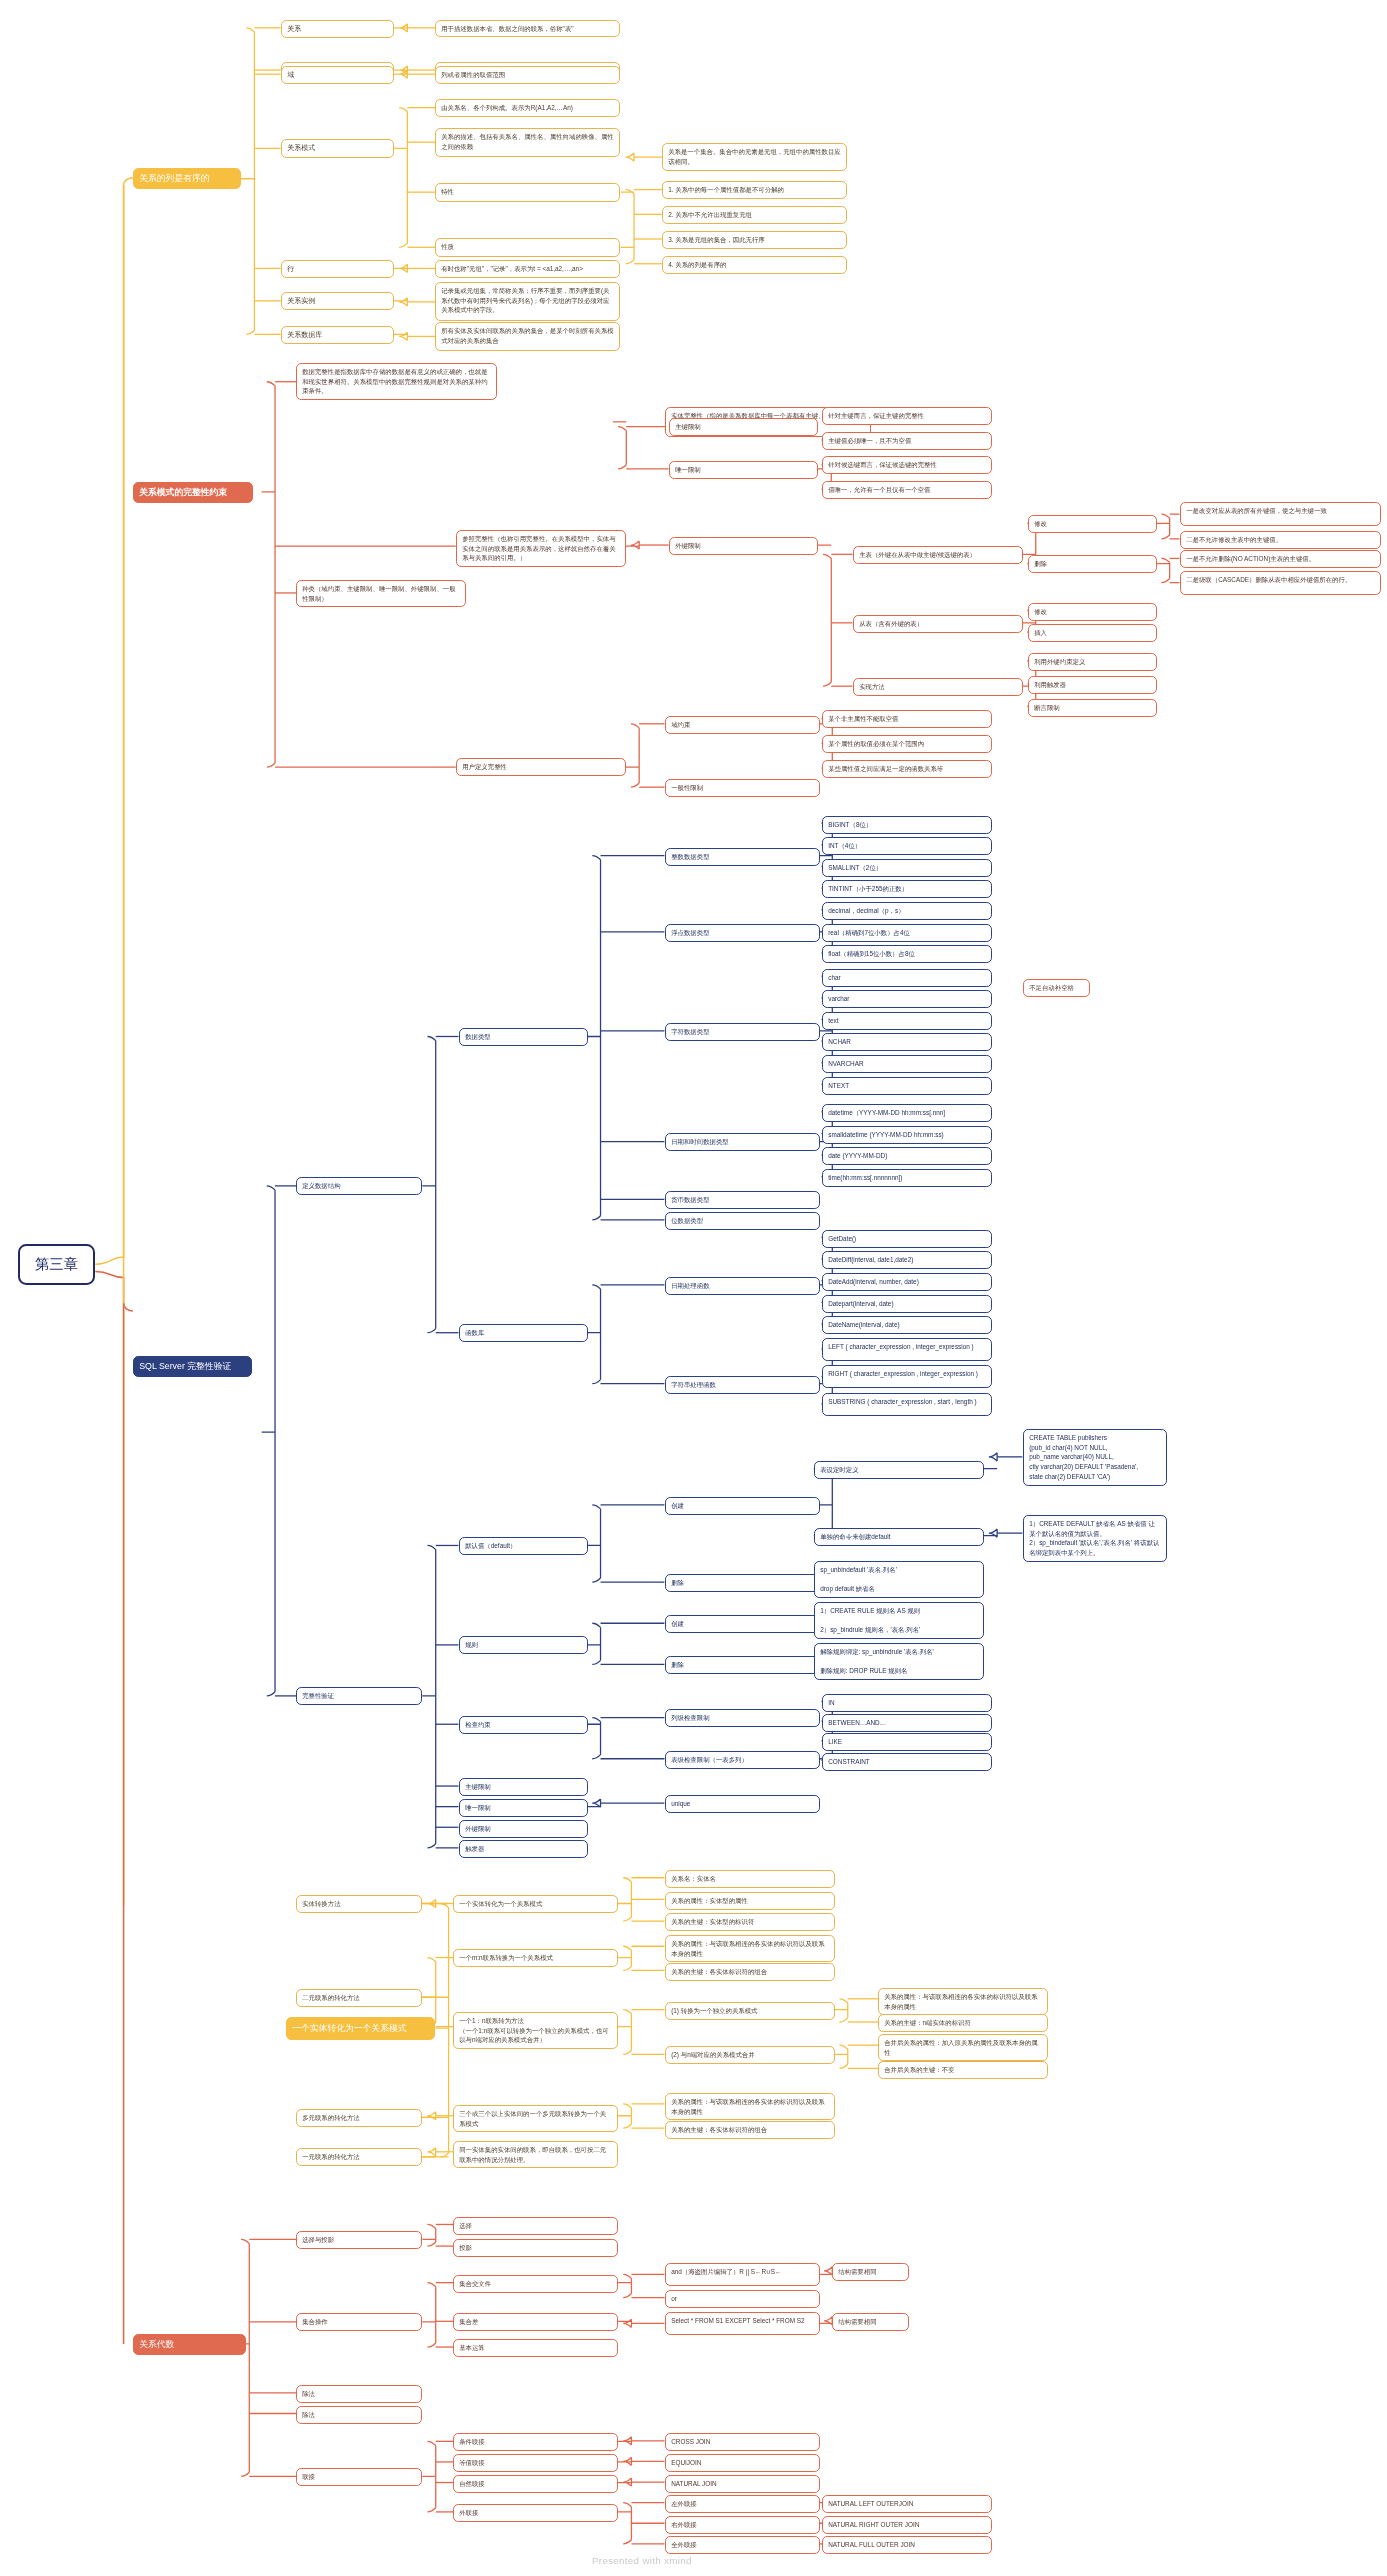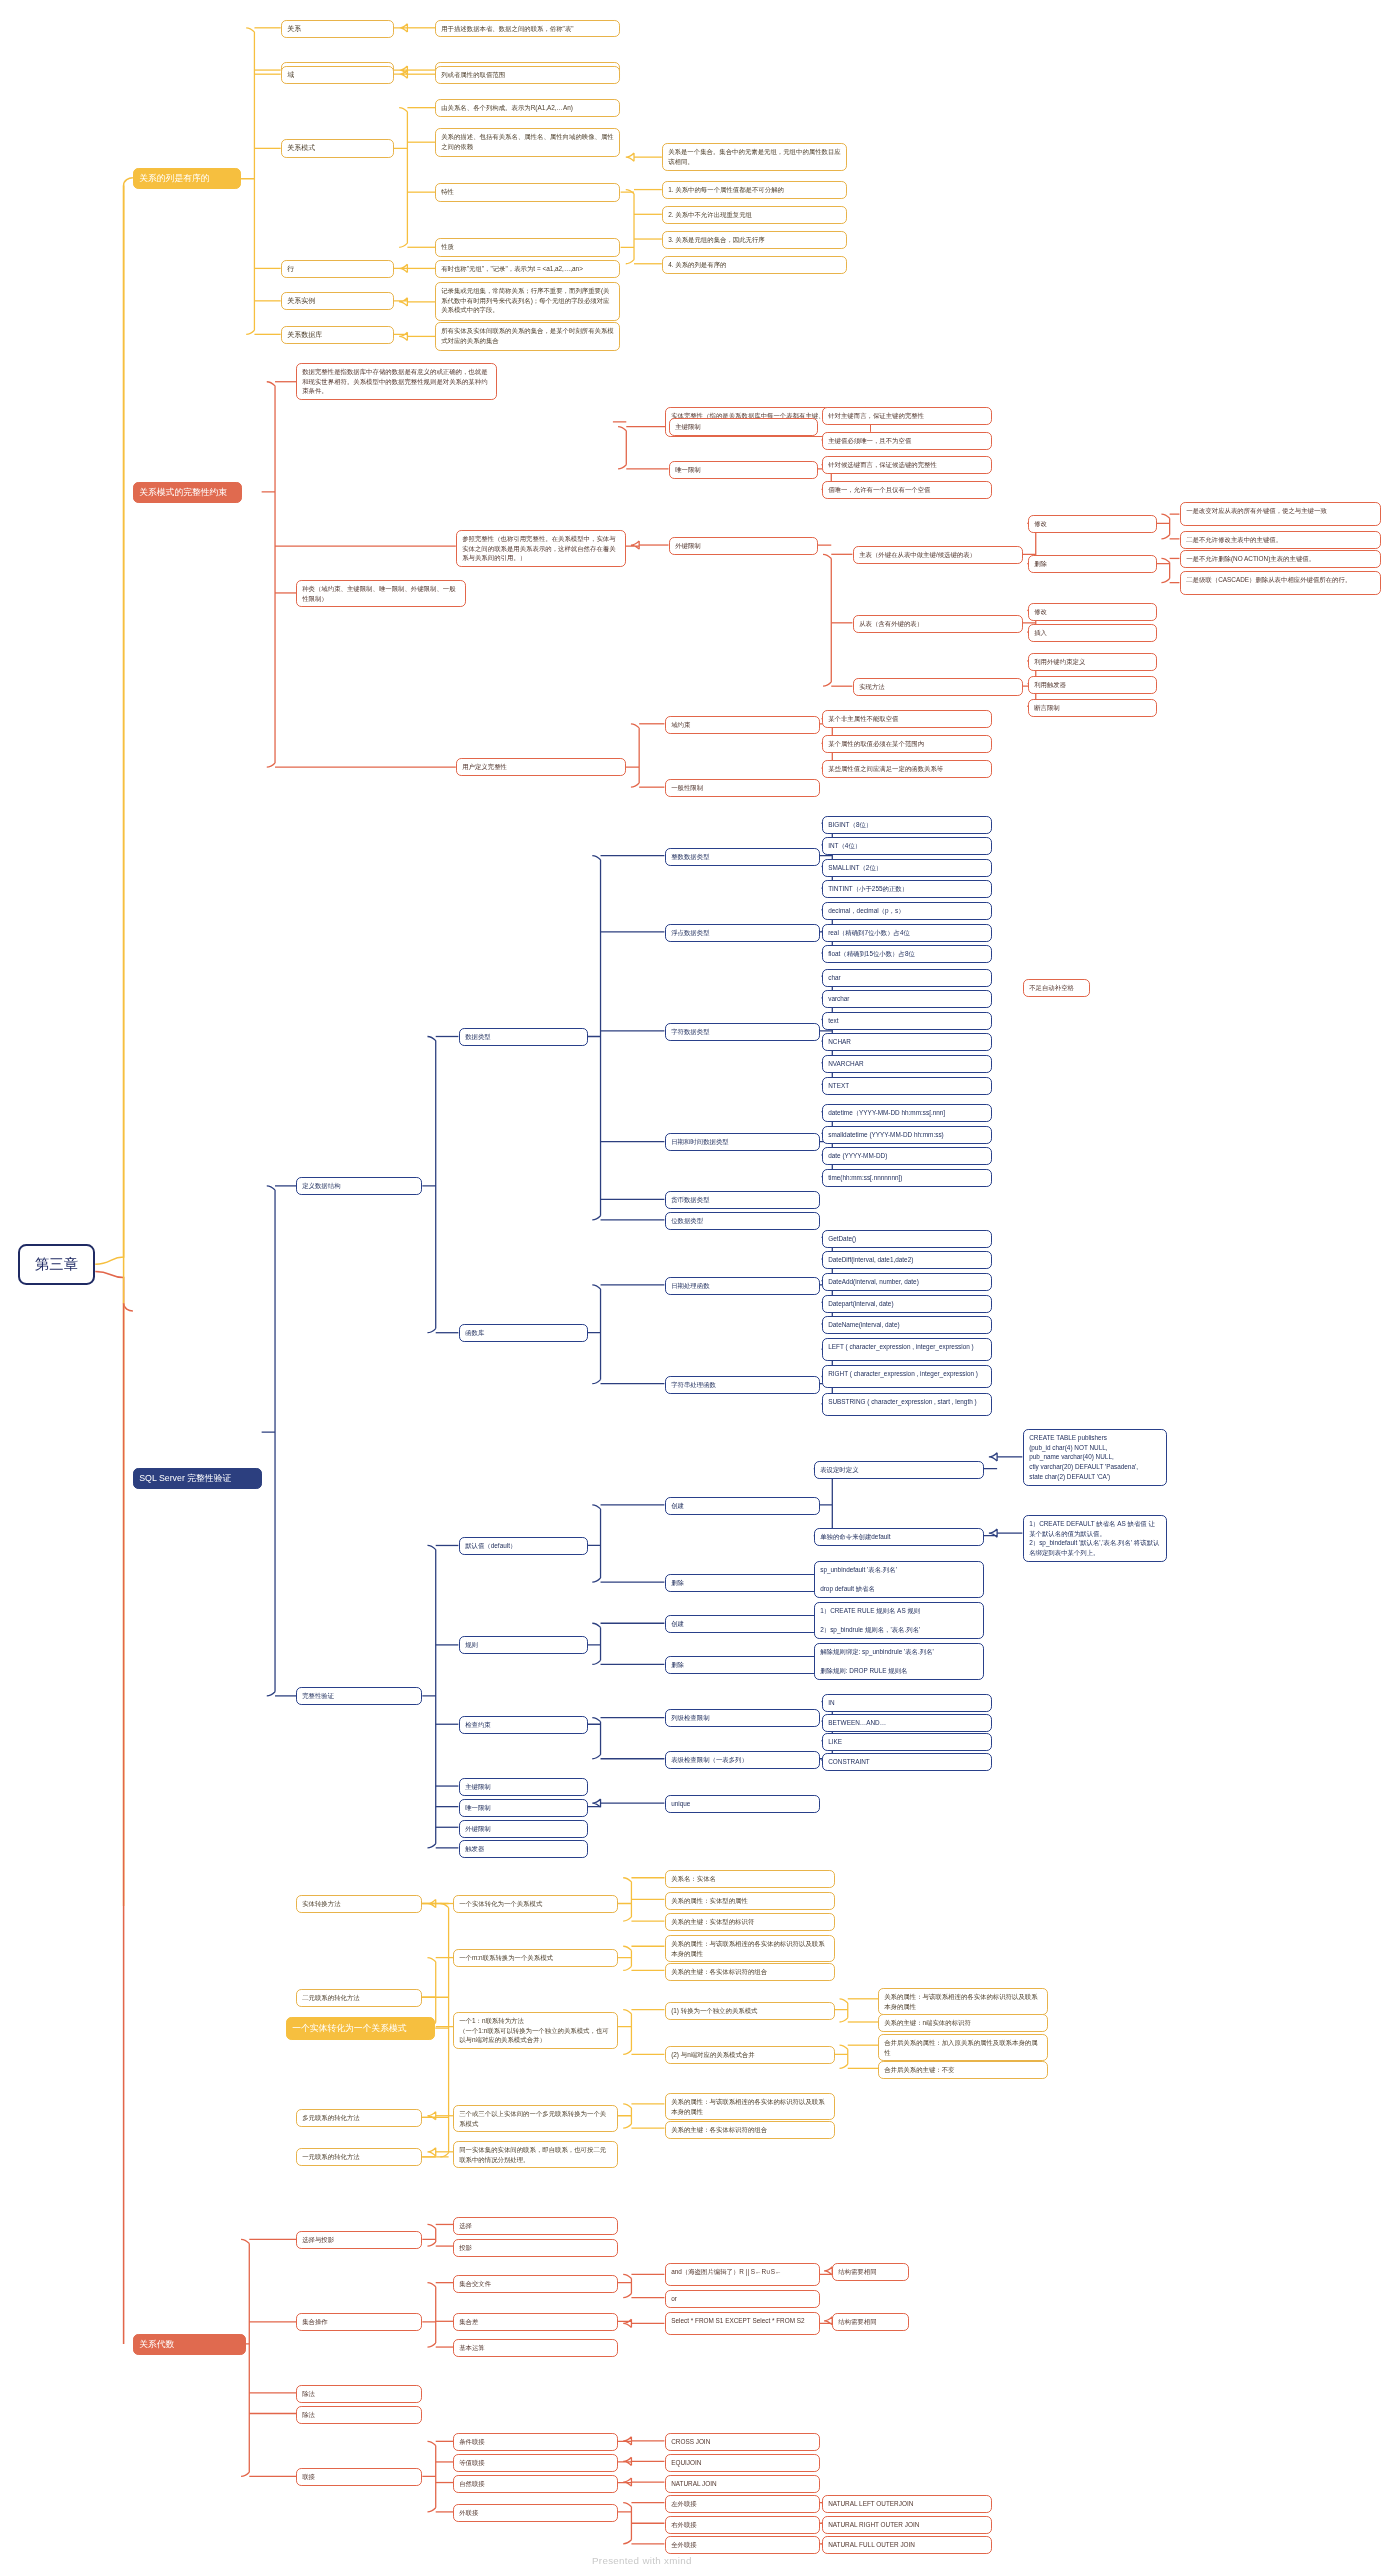--- a/index.html
+++ b/index.html
@@ -460,21 +460,21 @@
     <div class="node yellow tiny" style="left: 662px; top: 181px; width: 185px; min-height: 16.5px;">1. 关系中的每一个属性值都是不可分解的</div>
     <div class="node yellow tiny" style="left: 662px; top: 206px; width: 185px; min-height: 16.5px;">2. 关系中不允许出现重复元组</div>
     <div class="node yellow tiny" style="left: 662px; top: 231px; width: 185px; min-height: 16.5px;">3. 关系是元组的集合，因此无行序</div>
     <div class="node yellow tiny" style="left: 662px; top: 256px; width: 185px; min-height: 16.5px;">4. 关系的列是有序的</div>
     <div class="node yellow small" style="left: 281px; top: 260px; width: 113px; min-height: 16.5px;">行</div>
     <div class="node yellow tiny" style="left: 435px; top: 260px; width: 185px; min-height: 16.5px;">有时也称"元组"，"记录"，表示为t = &lt;a1,a2,…,an&gt;</div>
     <div class="node yellow small" style="left: 281px; top: 292px; width: 113px; min-height: 17.5px;">关系实例</div>
     <div class="node yellow tiny mono" style="left: 435px; top: 282px; width: 185px; min-height: 39px;">记录集或元组集，常简称关系；行序不重要，而列序重要(关系代数中有时用列号来代表列名)；每个元组的字段必须对应关系模式中的字段。</div>
     <div class="node yellow small" style="left: 281px; top: 326px; width: 113px; min-height: 17.5px;">关系数据库</div>
     <div class="node yellow tiny mono" style="left: 435px; top: 322px; width: 185px; min-height: 29px;">所有实体及实体间联系的关系的集合，是某个时刻所有关系模式对应的关系的集合</div>
-    <div class="node fill-red" style="left: 133px; top: 482px; width: 109px; min-height: 20.6px;">关系模式的完整性约束</div>
+    <div class="node fill-red" style="left: 133px; top: 482px; width: 120px; min-height: 20.6px; font-weight: bold;">关系模式的完整性约束</div>
     <div class="node red tiny mono" style="left: 296px; top: 363px; width: 201px; min-height: 37px;">数据完整性是指数据库中存储的数据是有意义的或正确的，也就是和现实世界相符。关系模型中的数据完整性规则是对关系的某种约束条件。</div>
     <div class="node red tiny mono" style="left: 665px; top: 407px; width: 206px; min-height: 30px;">实体完整性（指的是关系数据库中每一个表都有主键、且表中不允许存在无主键值或主键值相同的记录</div>
     <div class="node red tiny mono" style="left: 296px; top: 580px; width: 170px; min-height: 26px;">种类（域约束、主键限制、唯一限制、外键限制、一般性限制）</div>
     <div class="node red tiny" style="left: 669px; top: 418px; width: 149px; min-height: 16.5px;">主键限制</div>
     <div class="node red tiny" style="left: 822px; top: 407px; width: 170px; min-height: 16.5px;">针对主键而言，保证主键的完整性</div>
     <div class="node red tiny" style="left: 822px; top: 432px; width: 170px; min-height: 16.5px;">主键值必须唯一，且不为空值</div>
     <div class="node red tiny" style="left: 669px; top: 461px; width: 149px; min-height: 16.5px;">唯一限制</div>
     <div class="node red tiny" style="left: 822px; top: 456px; width: 170px; min-height: 16.5px;">针对候选键而言，保证候选键的完整性</div>
     <div class="node red tiny" style="left: 822px; top: 481px; width: 170px; min-height: 16.5px;">值唯一，允许有一个且仅有一个空值</div>
     <div class="node red tiny mono" style="left: 456px; top: 530px; width: 170px; min-height: 33px;">参照完整性（也称引用完整性。在关系模型中，实体与实体之间的联系是用关系表示的，这样就自然存在着关系与关系间的引用。）</div>
@@ -492,21 +492,21 @@
     <div class="node red tiny" style="left: 853px; top: 678px; width: 170px; min-height: 16.5px;">实现方法</div>
     <div class="node red tiny" style="left: 1028px; top: 653px; width: 129px; min-height: 15.5px;">利用外键约束定义</div>
     <div class="node red tiny" style="left: 1028px; top: 676px; width: 129px; min-height: 15.5px;">利用触发器</div>
     <div class="node red tiny" style="left: 1028px; top: 699px; width: 129px; min-height: 15.5px;">断言限制</div>
     <div class="node red tiny" style="left: 456px; top: 758px; width: 170px; min-height: 17.5px;">用户定义完整性</div>
     <div class="node red tiny" style="left: 665px; top: 716px; width: 155px; min-height: 16.5px;">域约束</div>
     <div class="node red tiny" style="left: 822px; top: 710px; width: 170px; min-height: 16.5px;">某个非主属性不能取空值</div>
     <div class="node red tiny" style="left: 822px; top: 735px; width: 170px; min-height: 16.5px;">某个属性的取值必须在某个范围内</div>
     <div class="node red tiny" style="left: 822px; top: 760px; width: 170px; min-height: 16.5px;">某些属性值之间应满足一定的函数关系等</div>
     <div class="node red tiny" style="left: 665px; top: 779px; width: 155px; min-height: 16.5px;">一般性限制</div>
-    <div class="node fill-blue" style="left: 133px; top: 1468px; width: 129px; min-height: 20.6px;">SQL Server 完整性验证</div>
+    <div class="node fill-blue" style="left: 133px; top: 1356px; width: 119px; min-height: 20.6px;">SQL Server 完整性验证</div>
     <div class="node blue tiny" style="left: 296px; top: 1177px; width: 126px; min-height: 17.5px;">定义数据结构</div>
     <div class="node blue tiny" style="left: 296px; top: 1687px; width: 126px; min-height: 17.5px;">完整性验证</div>
     <div class="node blue tiny" style="left: 459px; top: 1028px; width: 129px; min-height: 17.5px;">数据类型</div>
     <div class="node blue tiny" style="left: 665px; top: 848px; width: 155px; min-height: 16.5px;">整数数据类型</div>
     <div class="node blue tiny" style="left: 822px; top: 816px; width: 170px; min-height: 15.5px;">BIGINT（8位）</div>
     <div class="node blue tiny" style="left: 822px; top: 837px; width: 170px; min-height: 15.5px;">INT（4位）</div>
     <div class="node blue tiny" style="left: 822px; top: 859px; width: 170px; min-height: 15.5px;">SMALLINT（2位）</div>
     <div class="node blue tiny" style="left: 822px; top: 880px; width: 170px; min-height: 15.5px;">TINTINT（小于255的正数）</div>
     <div class="node blue tiny" style="left: 665px; top: 924px; width: 155px; min-height: 16.5px;">浮点数据类型</div>
     <div class="node blue tiny" style="left: 822px; top: 902px; width: 170px; min-height: 15.5px;">decimal，decimal（p，s）</div>

